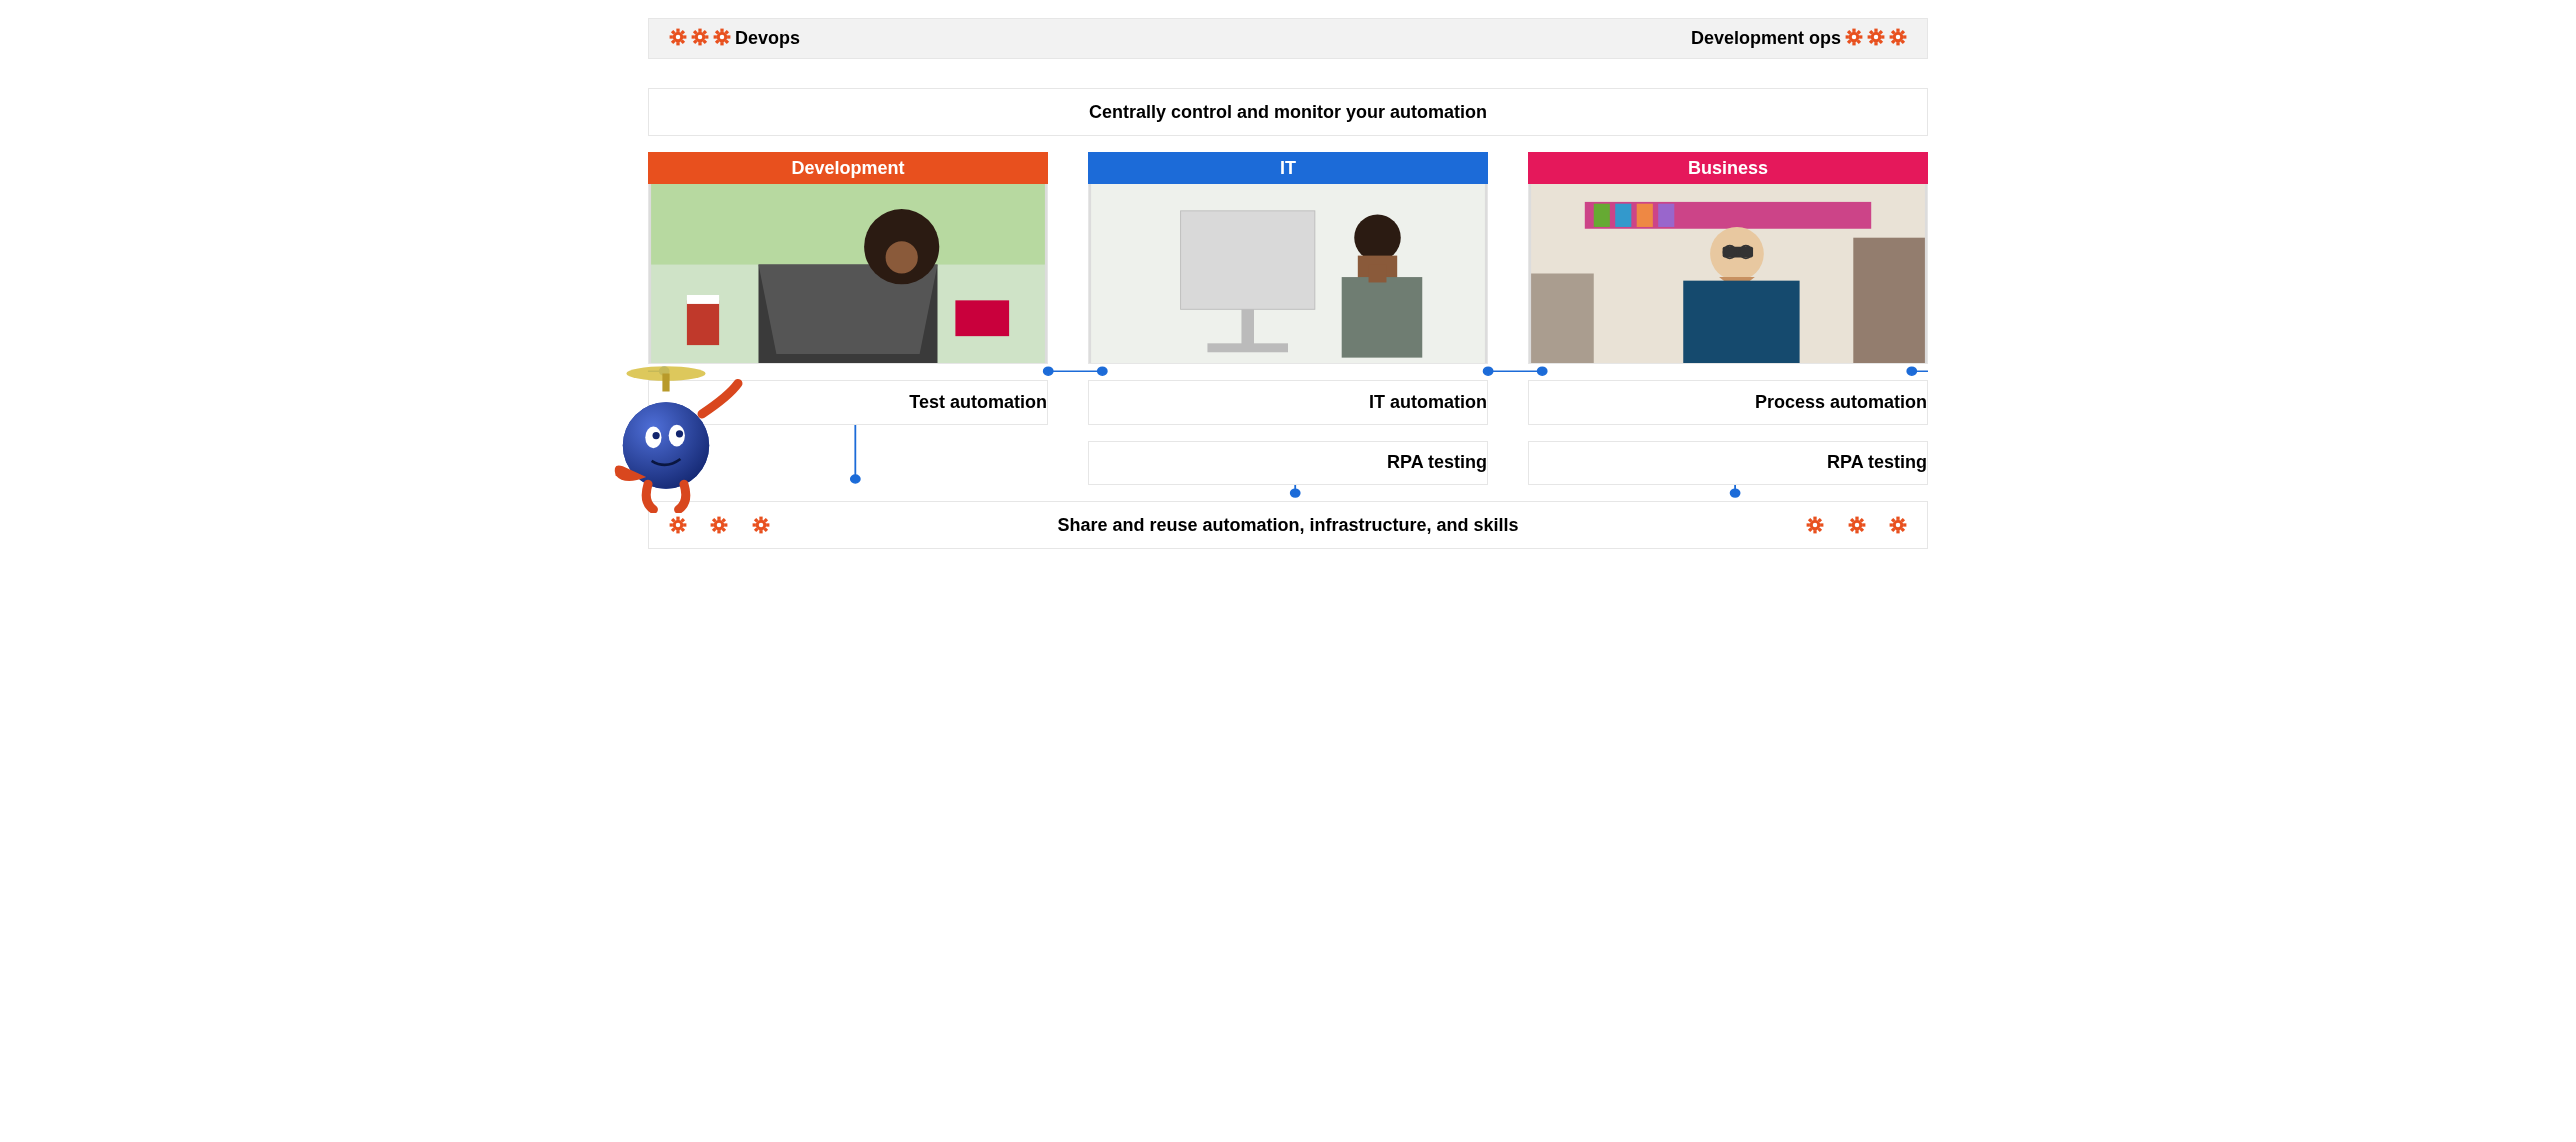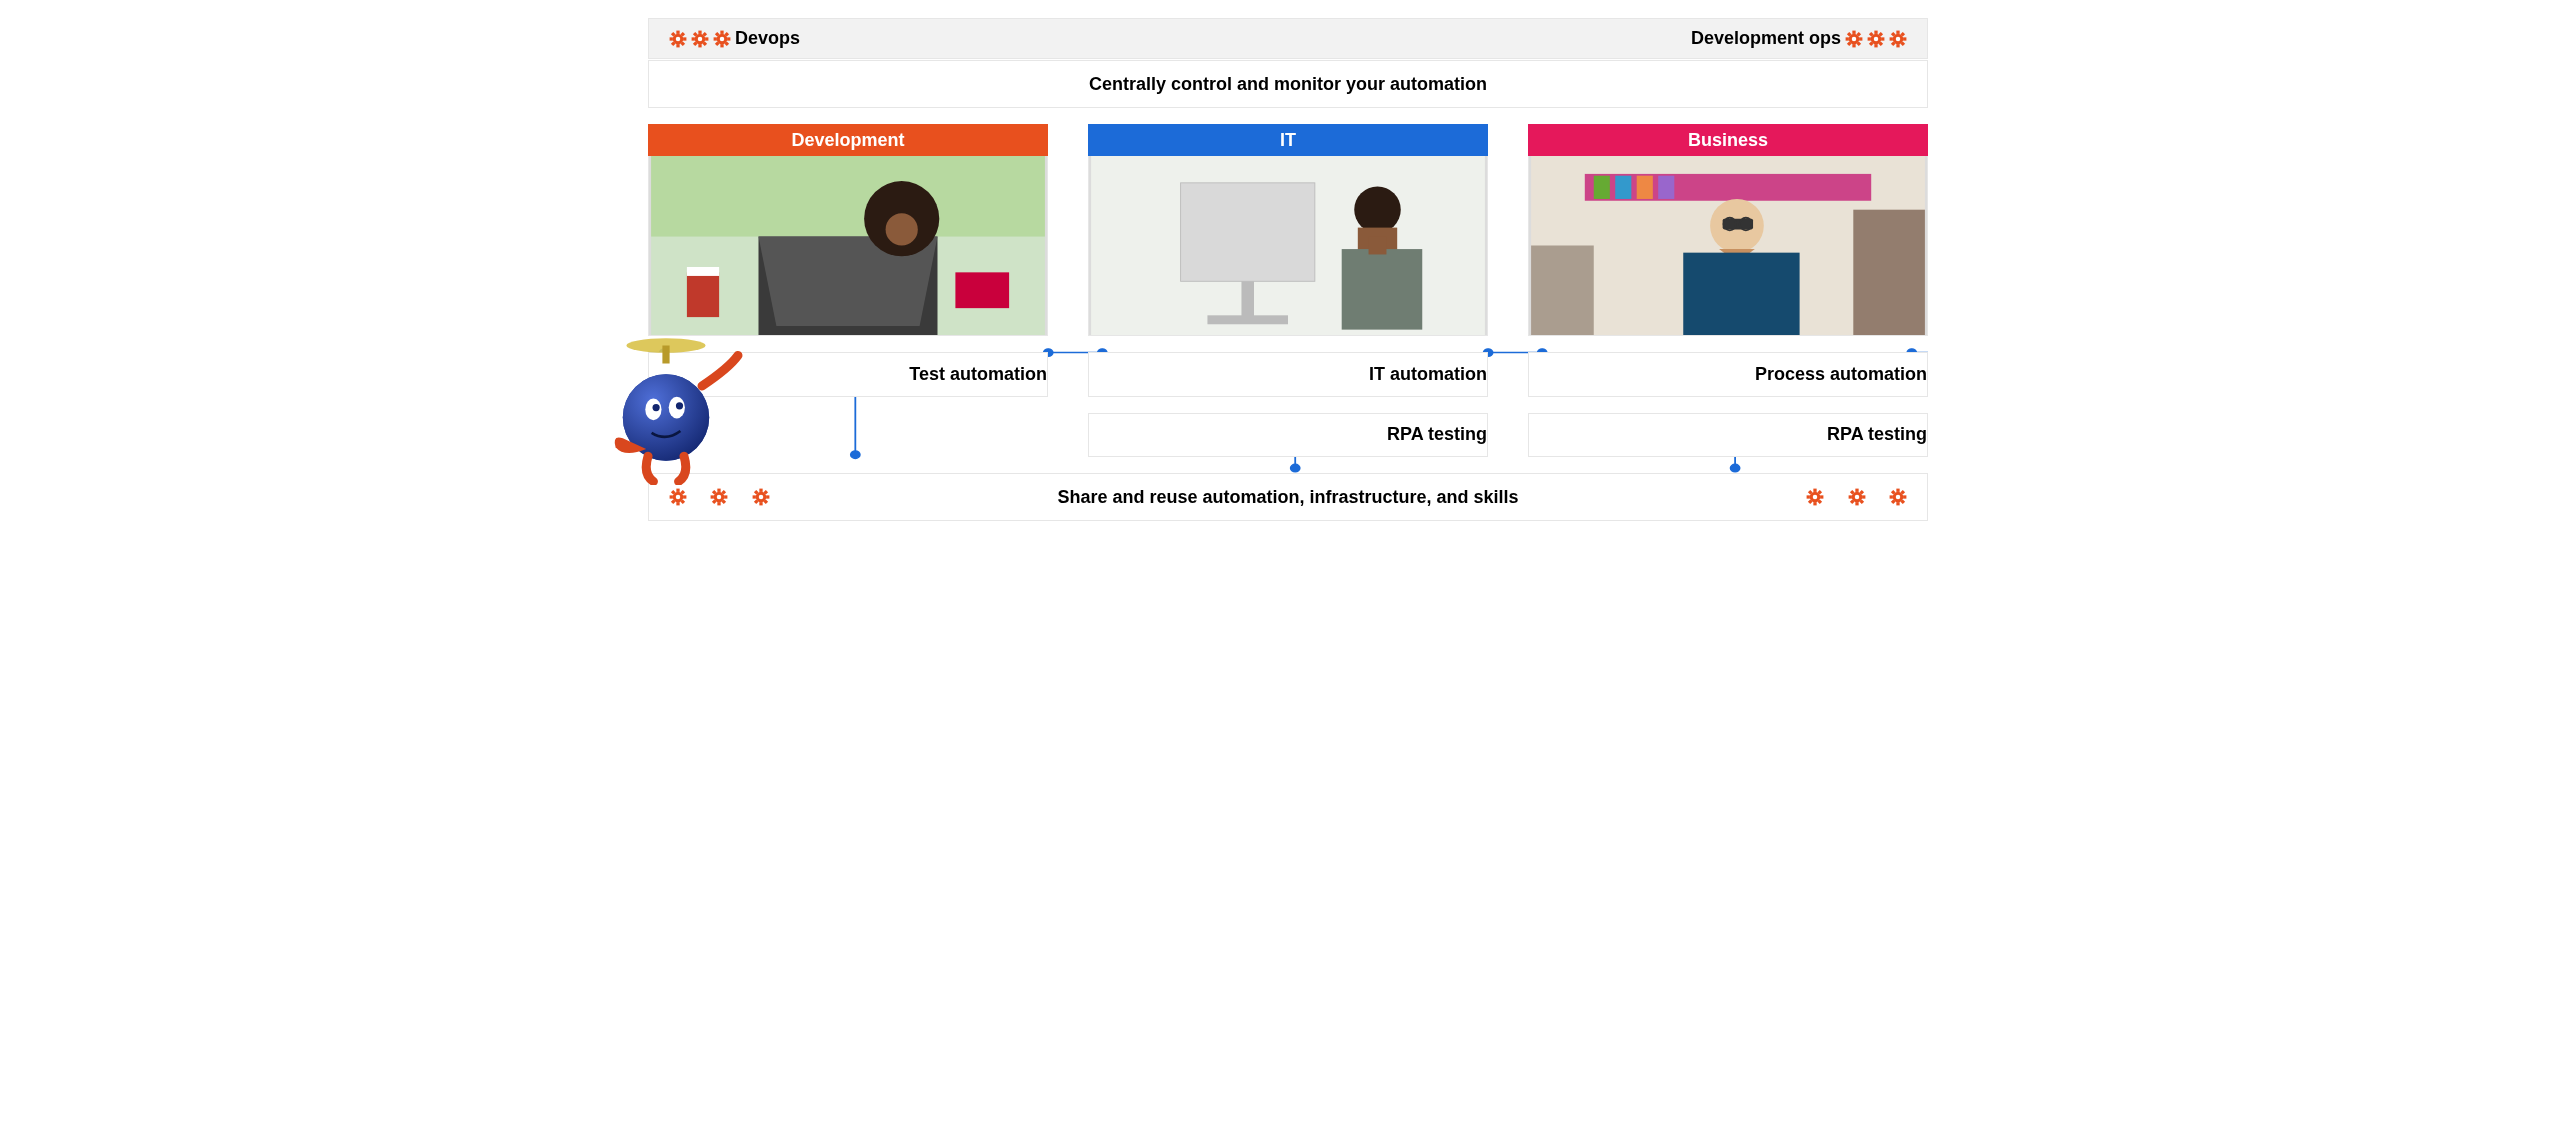--- a/index.html
+++ b/index.html
@@ -27,35 +27,35 @@
   .hdr {
     background: #f2f2f2;
     border: 0.9px solid #e6e6e6;
     display: flex;
     align-items: center;
     justify-content: space-between;
     padding: 9px 20px;
     font-weight: 700;
     font-size: 18px;
   }
-  .hdr .side { display: flex; align-items: center; gap: 4px; }
+  .hdr .side { display: flex; gap: 4px; }
   .gear {
     width: 18px; height: 18px;
     display: inline-block;
   }
 
   
   .subtitle, .footerbar {
     border: 0.9px solid #e6e6e6;
     background: #fff;
     text-align: center;
     font-weight: 700;
     font-size: 18px;
     padding: 12.6px 0;
-    margin-top: 1px;
+    margin-top: 29px;
     position: relative;
   }
 
   
   .cols {
     display: flex;
     gap: 40px;
     margin-top: 16px;
   }
   .col { flex: 1; display: flex; flex-direction: column; }

